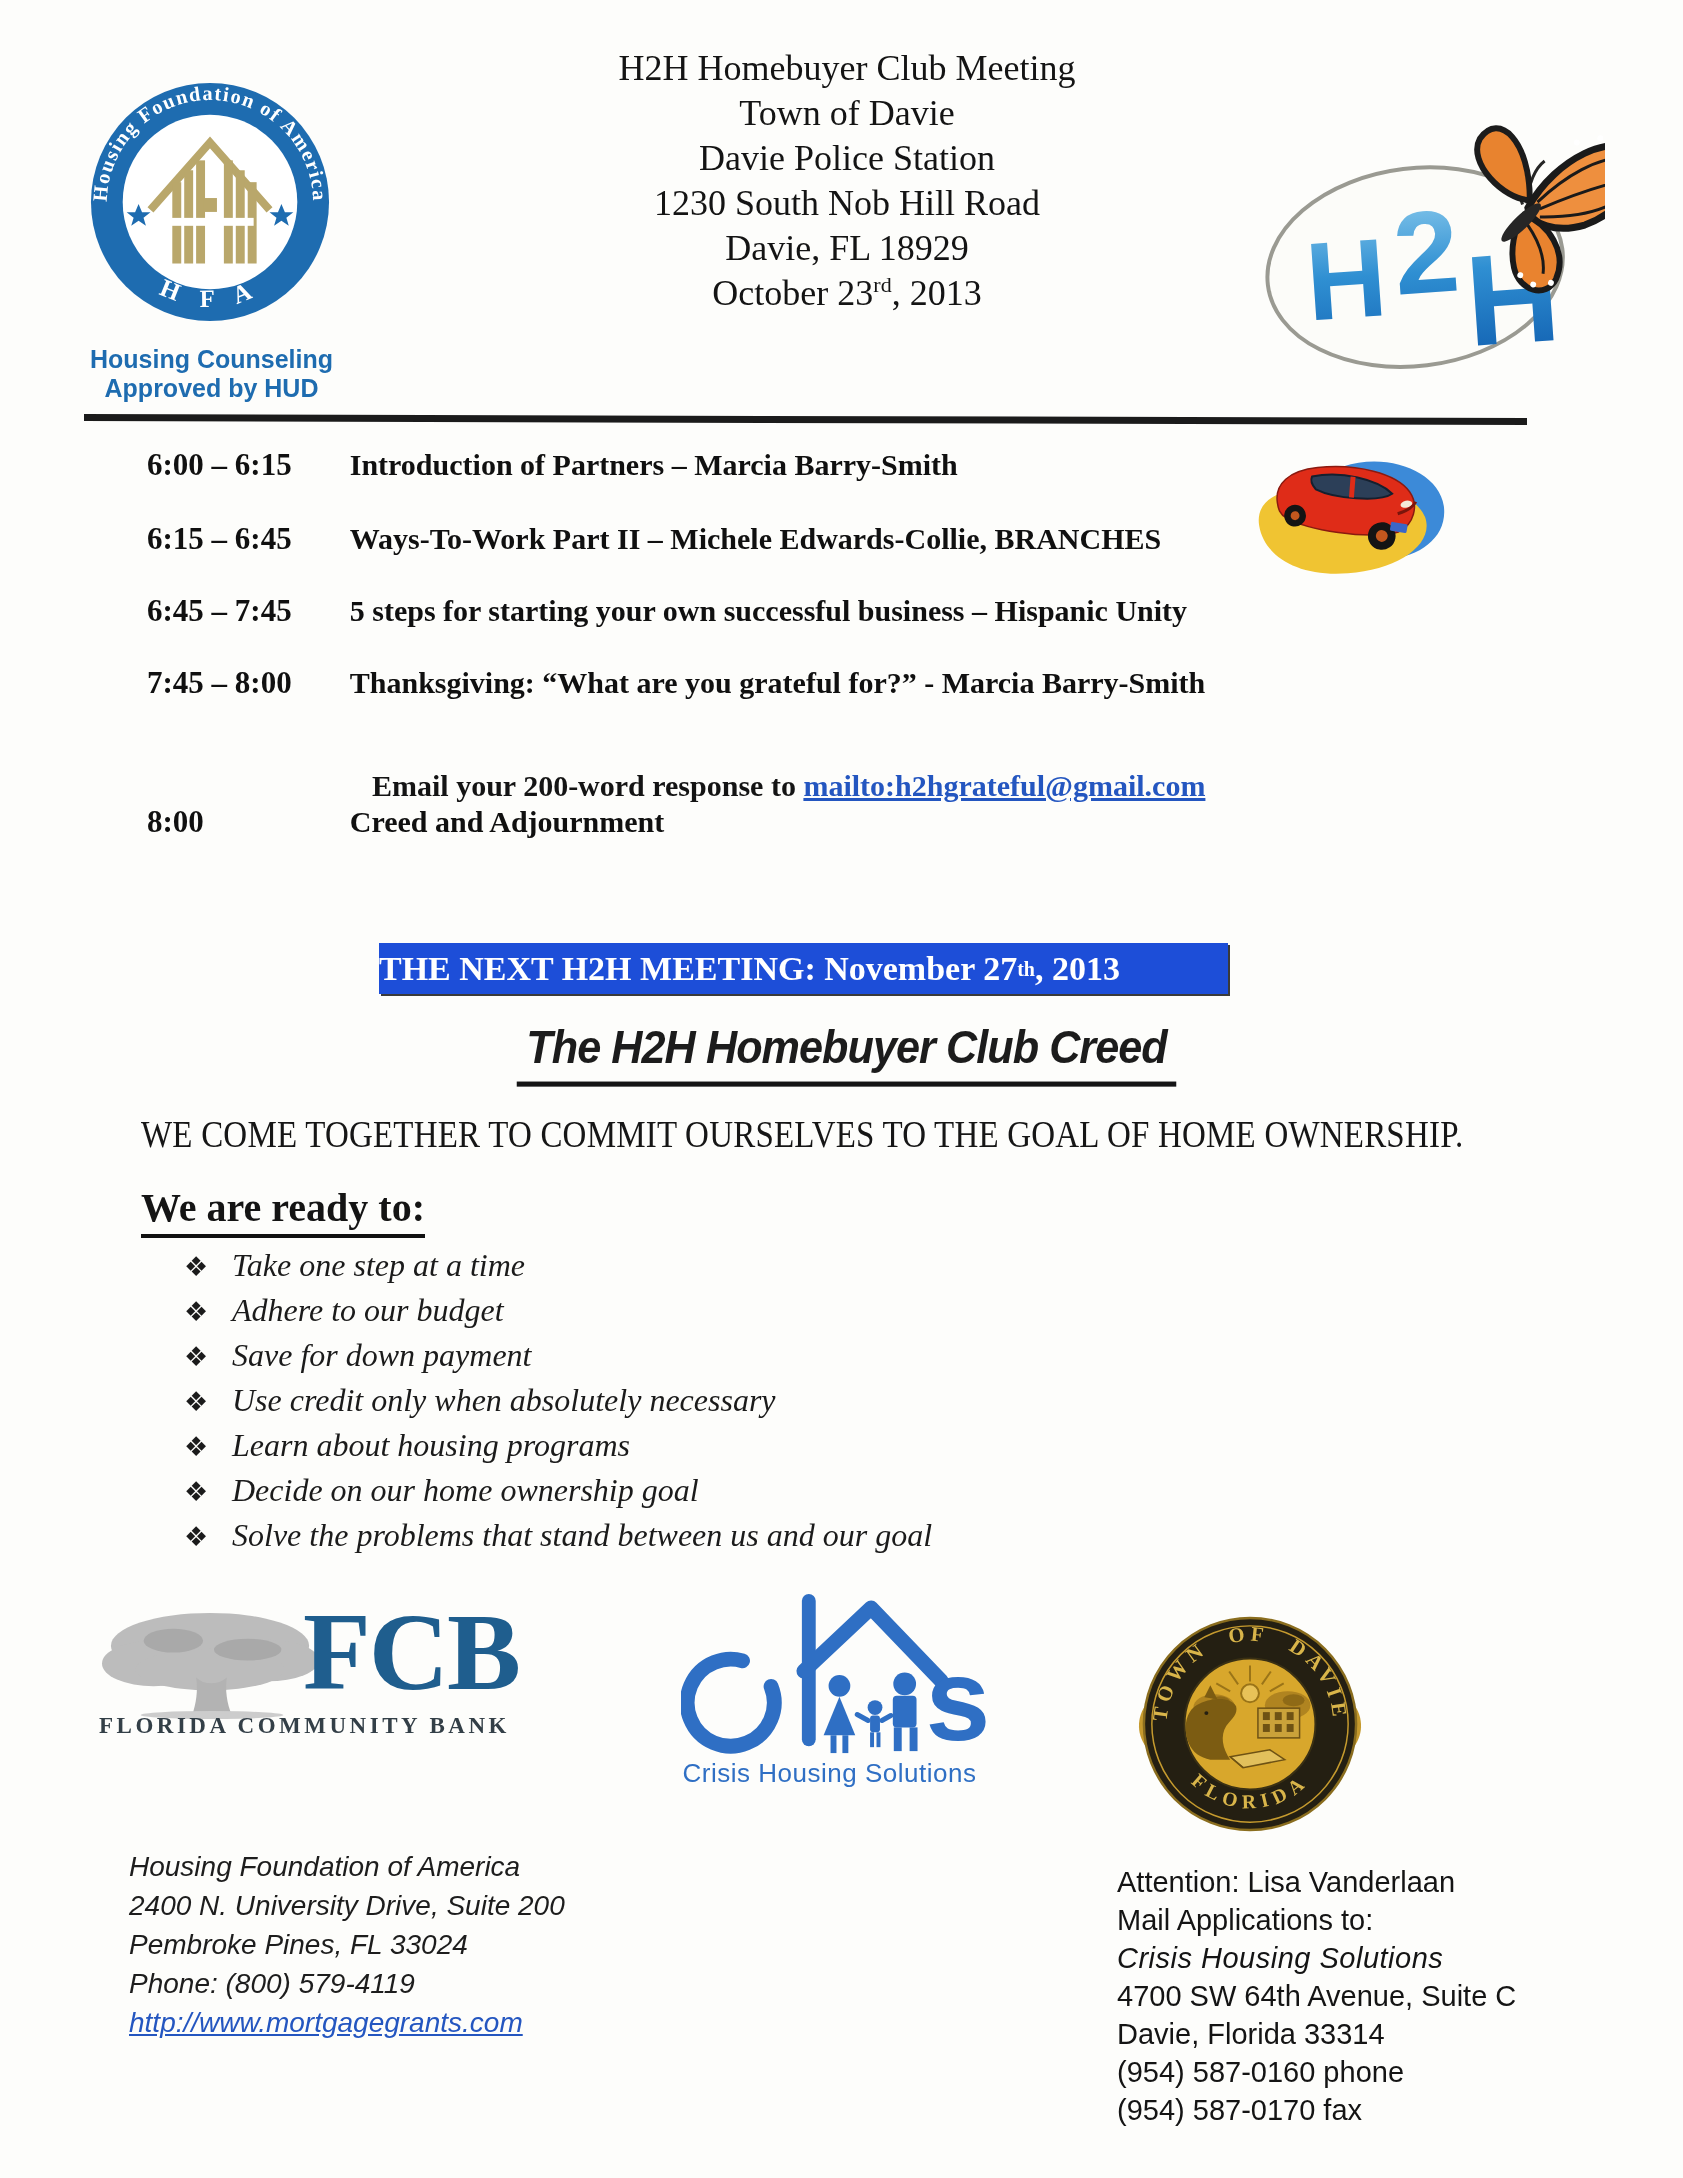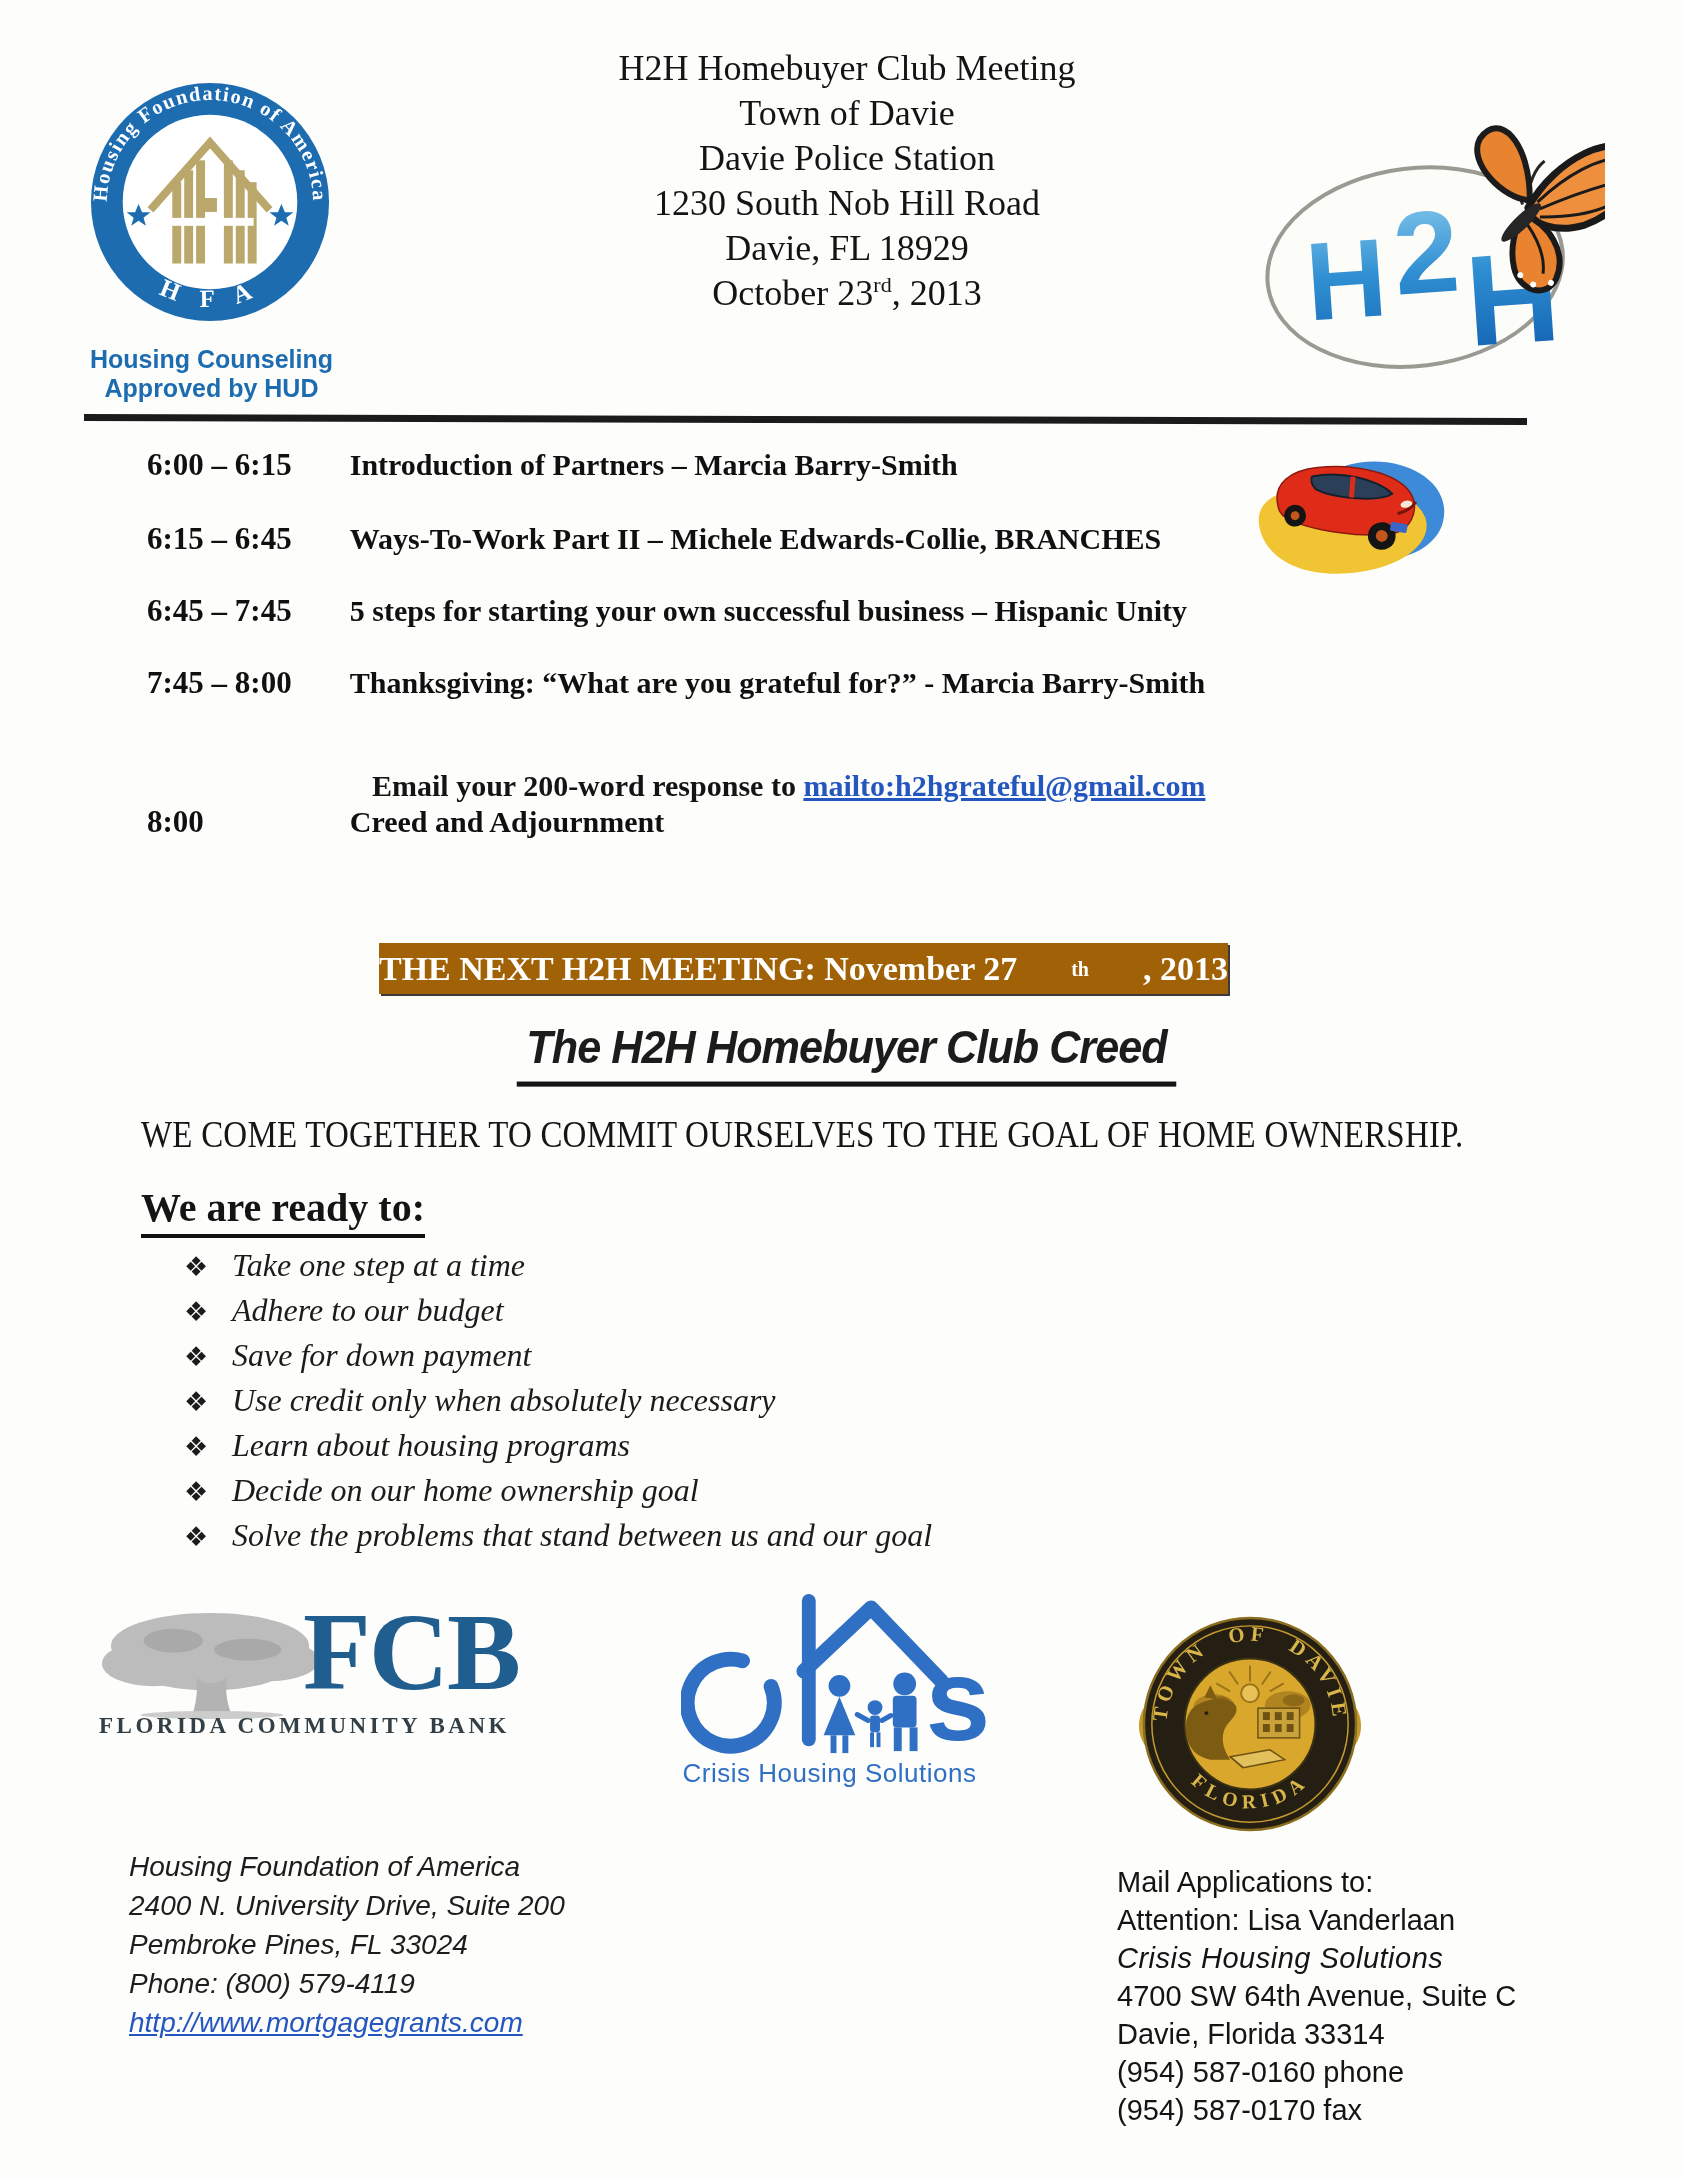--- a/index.html
+++ b/index.html
@@ -26,22 +26,22 @@
 
   
   .ag-row { left:147px; font-weight:bold; font-size:31px; white-space:nowrap; color:#101010; }
   .ag-time { display:inline-block; width:195px; }
   .ag-desc { font-size:30px; }
   .email-note { left:342px; font-weight:bold; font-size:30px; white-space:pre-wrap; }
   .email-link { color:#2456c0; text-decoration:underline; font-weight:bold; }
 
   
   .banner {
-    left:379px; top:943px; width:849px; height:51px; background:#a16207;
-    color:#ffffff; display:flex; align-items:center; justify-content:space-between;
+    left:379px; top:943px; width:849px; height:51px; background:#1d4ed8;
+    color:#ffffff; display:flex; align-items:center; justify-content:flex-start;
     font-weight:bold; font-size:34px; white-space:pre; box-shadow:2px 2px 0 #3a3a3a;
   }
   .banner .sup { font-size:20px; vertical-align:super; line-height:0; }
 
   
   .creed-heading { left:396px; top:1022px; width:901px; text-align:center; }
   .creed-heading span {
     display:inline-block; font-family:"Liberation Sans", sans-serif;
     font-weight:bold; font-style:italic; font-size:45px; color:#1c1c1c;
     border-bottom:5px solid #151515; padding:0 10px 7px 10px;
@@ -337,22 +337,22 @@
 
   <div class="abs footer-left">
     <div>Housing Foundation of America</div>
     <div>2400 N. University Drive, Suite 200</div>
     <div>Pembroke Pines, FL 33024</div>
     <div>Phone: (800) 579-4119</div>
     <div><a class="site-link" href="#">http://www.mortgagegrants.com</a></div>
   </div>
 
   <div class="abs footer-right">
+    <div>Attention: Lisa Vanderlaan</div>
     <div>Mail Applications to:</div>
-    <div>Attention: Lisa Vanderlaan</div>
     <div class="chs-line">Crisis Housing Solutions</div>
     <div>4700 SW 64th Avenue, Suite C</div>
     <div>Davie, Florida 33314</div>
     <div>(954) 587-0160 phone</div>
     <div>(954) 587-0170 fax</div>
   </div>
 
 </div>
 
 

